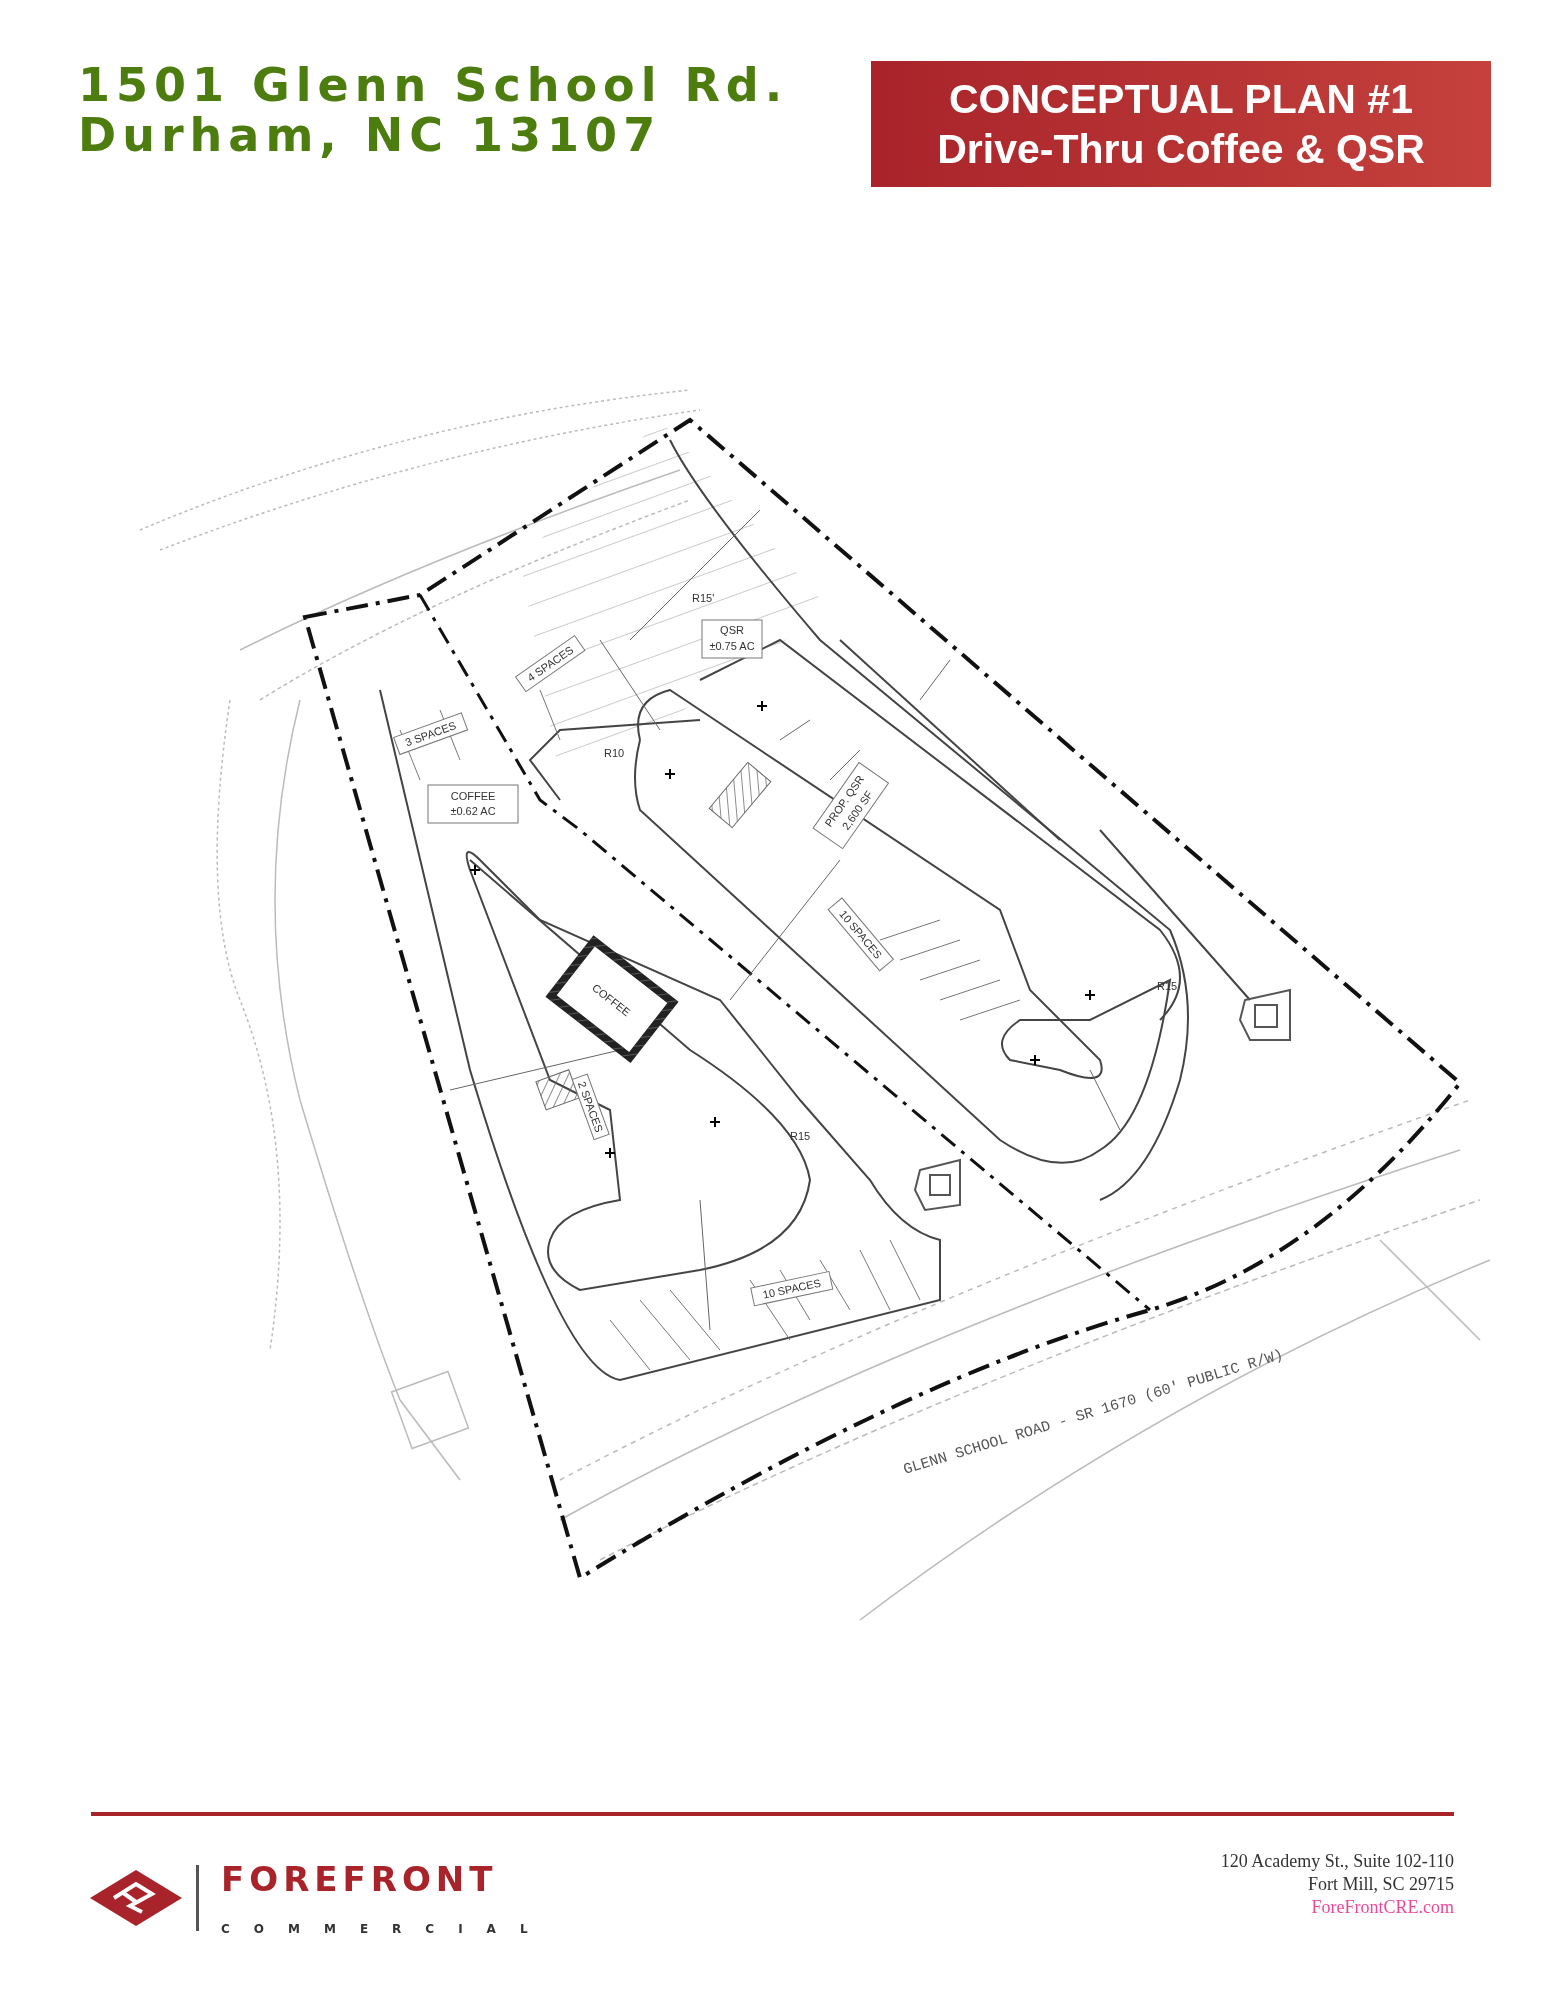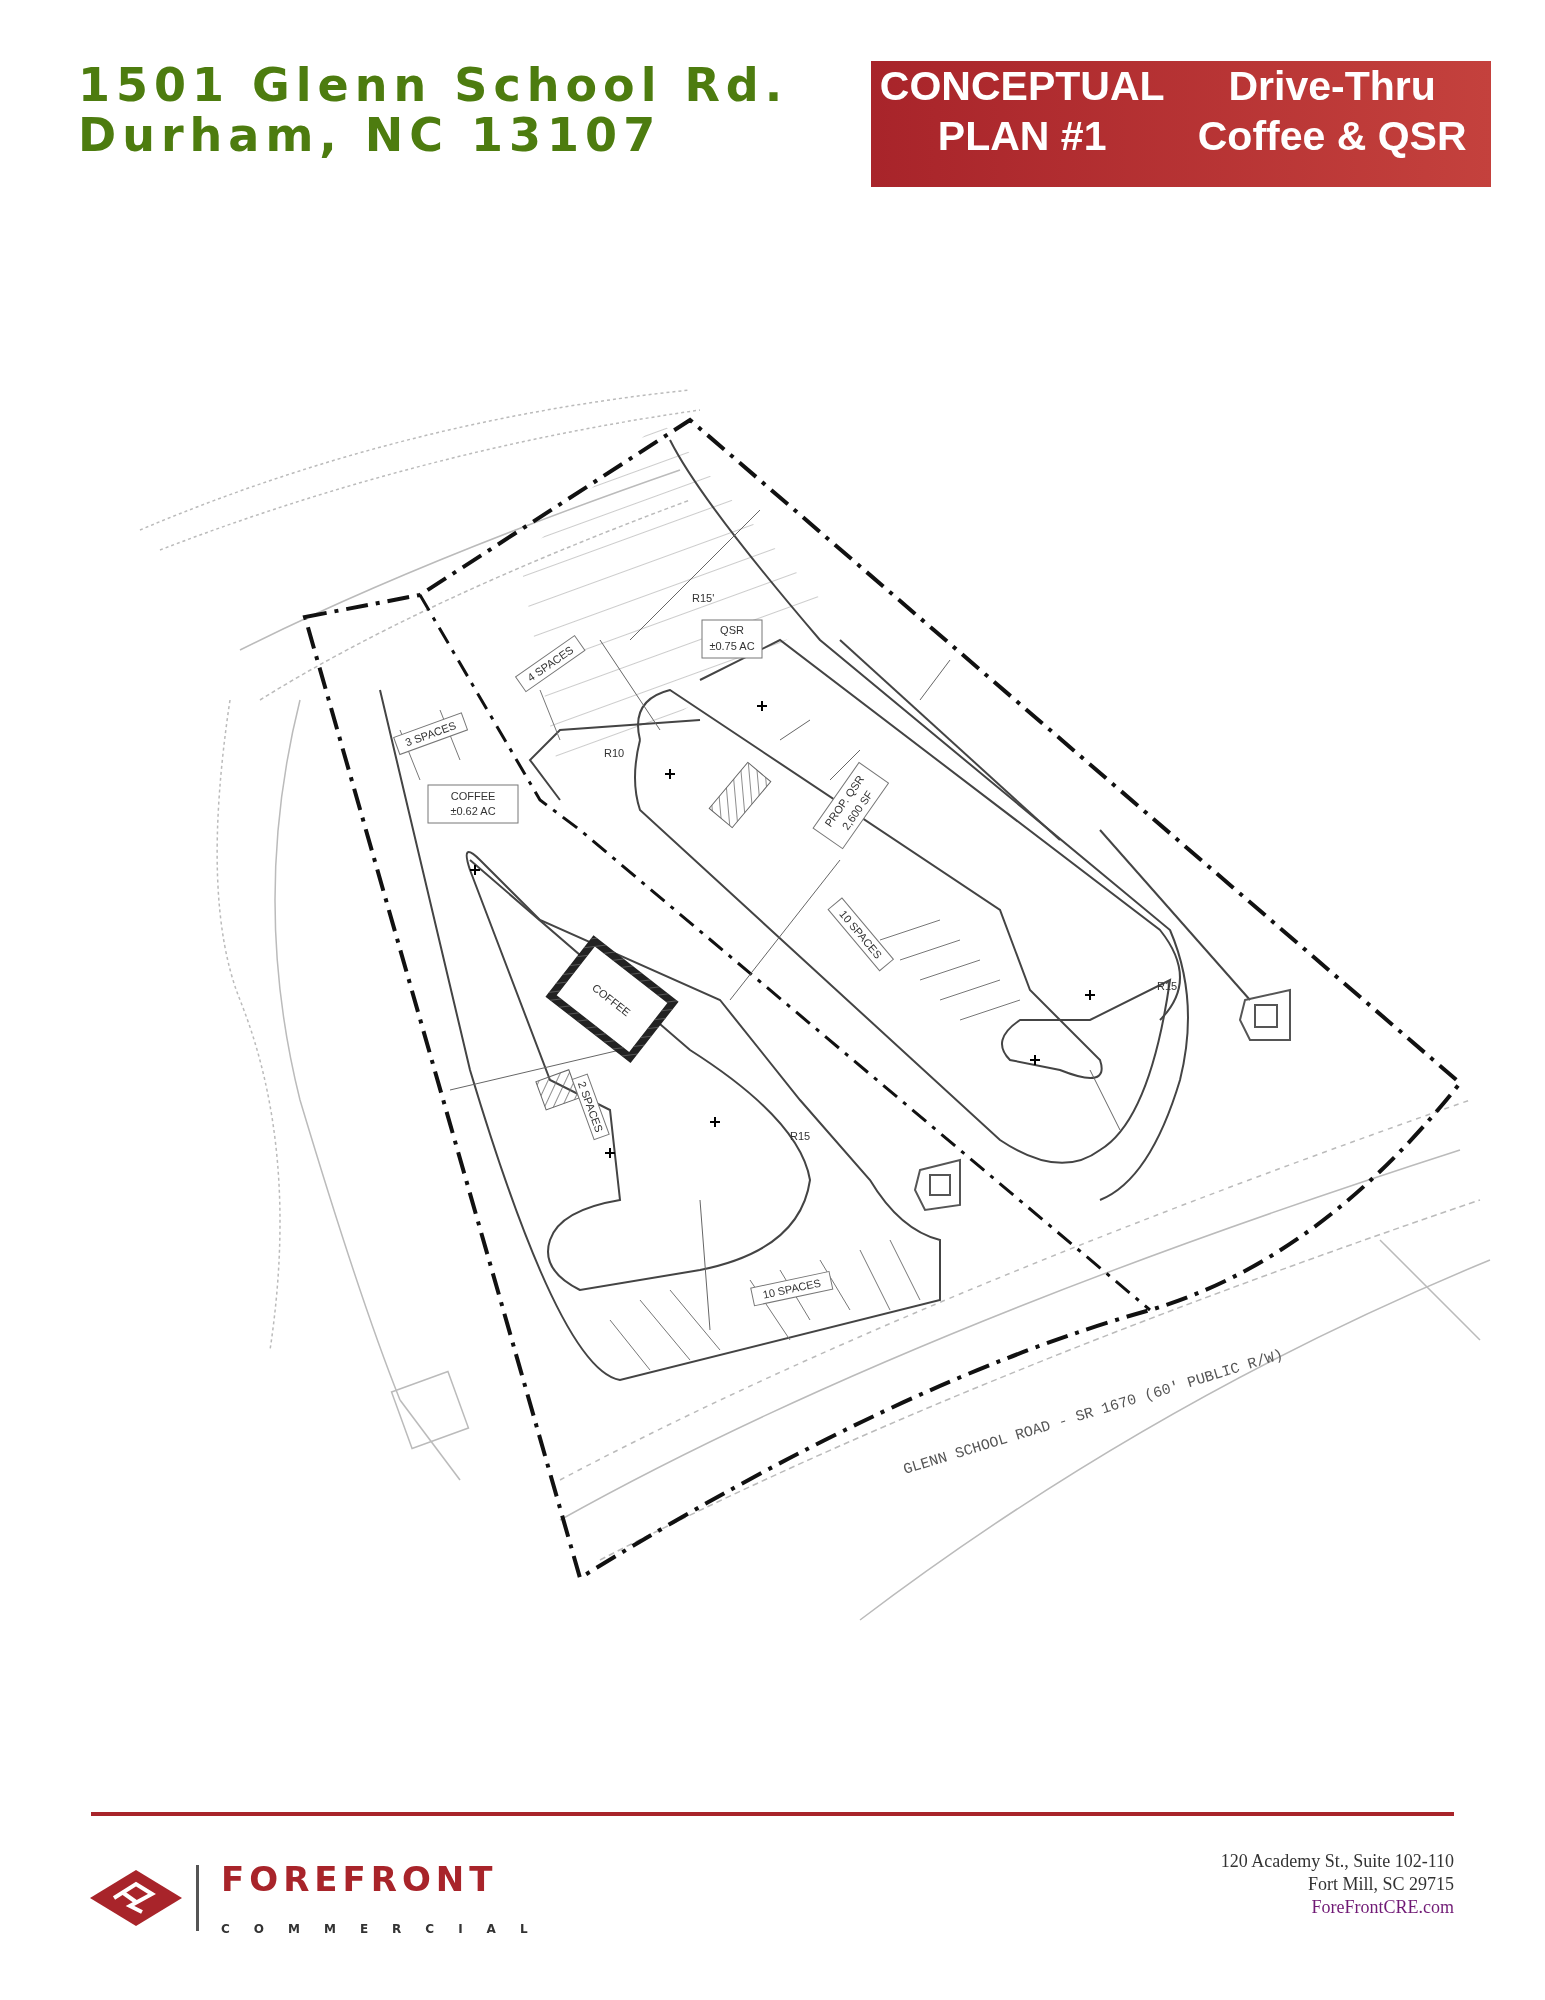--- a/index.html
+++ b/index.html
@@ -1,30 +1,30 @@
 <!DOCTYPE html>
 <html><head>
 <meta charset="utf-8">
 <style>
   html, body { margin: 0; padding: 0; background: #ffffff; }
   body { width: 1545px; height: 2000px; position: relative; overflow: hidden; font-family: "DejaVu Sans", sans-serif; }
   .title-block { position: absolute; left: 78px; top: 60px; color: #4d7c0f; font-family: "DejaVu Sans", sans-serif; font-weight: bold; font-size: 46px; letter-spacing: 6px; line-height: 50px; }
   .title-block div { white-space: nowrap; }
-  .banner { position: absolute; left: 871px; top: 61px; width: 620px; height: 126px; background: linear-gradient(90deg, #a8242a 0%, #c4413d 100%); color: #ffffff; text-align: center; font-family: "Liberation Sans", sans-serif; font-weight: bold; font-size: 41px; line-height: 50px; display: flex; flex-direction: row; justify-content: center; }
+  .banner { position: absolute; left: 871px; top: 61px; width: 620px; height: 126px; background: linear-gradient(90deg, #a8242a 0%, #c4413d 100%); color: #ffffff; text-align: center; font-family: "Liberation Sans", sans-serif; font-weight: bold; font-size: 41px; line-height: 50px; display: flex; flex-direction: column; justify-content: center; }
   .plan { position: absolute; left: 100px; top: 380px; width: 1400px; height: 1260px; }
   .plan svg { width: 100%; height: 100%; }
   .footer-rule { position: absolute; left: 91px; top: 1812px; width: 1363px; height: 4px; background: #a8242a; }
   .logo { position: absolute; left: 90px; top: 1860px; display: flex; align-items: center; }
   .logo-mark { width: 92px; height: 56px; }
   .logo-divider { width: 3px; height: 66px; background: #555555; margin: 0 22px 0 14px; }
   .logo-text { display: flex; flex-direction: column; }
   .logo-name { color: #a8242a; font-family: "DejaVu Sans", sans-serif; font-weight: bold; font-size: 34px; letter-spacing: 5px; line-height: 38px; }
   .logo-sub { color: #333333; font-family: "DejaVu Sans", sans-serif; font-weight: bold; font-size: 12px; letter-spacing: 24px; margin-top: 24px; }
   .contact { position: absolute; right: 91px; top: 1850px; text-align: right; font-family: Liberation Serif, serif; font-size: 18px; line-height: 23px; color: #333333; margin-left: 21px; }
-  .contact .web { color: #701a75; }
+  .contact .web { color: #ec4899; }
   .lbl { font-family: "Liberation Sans", sans-serif; font-size: 11px; fill: #333; }
   .mono { font-family: "Liberation Mono", monospace; font-size: 15px; fill: #555; }
 </style>
 </head>
 <body>
 
 <div class="title-block">
   <div>1501 Glenn School Rd.</div>
   <div>Durham, NC 13107</div>
 </div>

